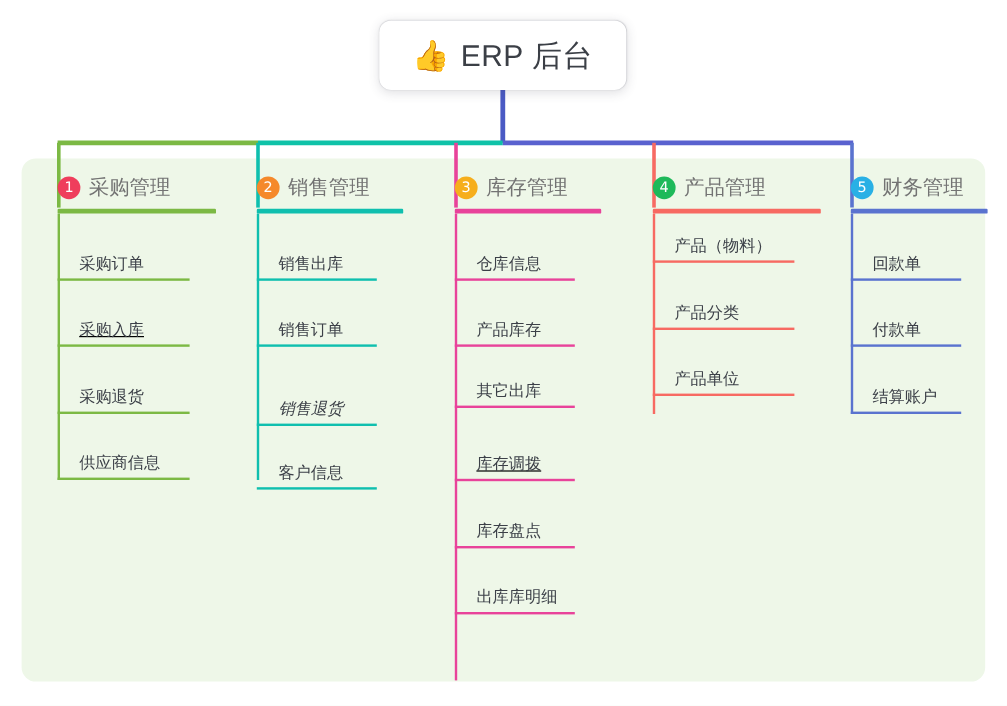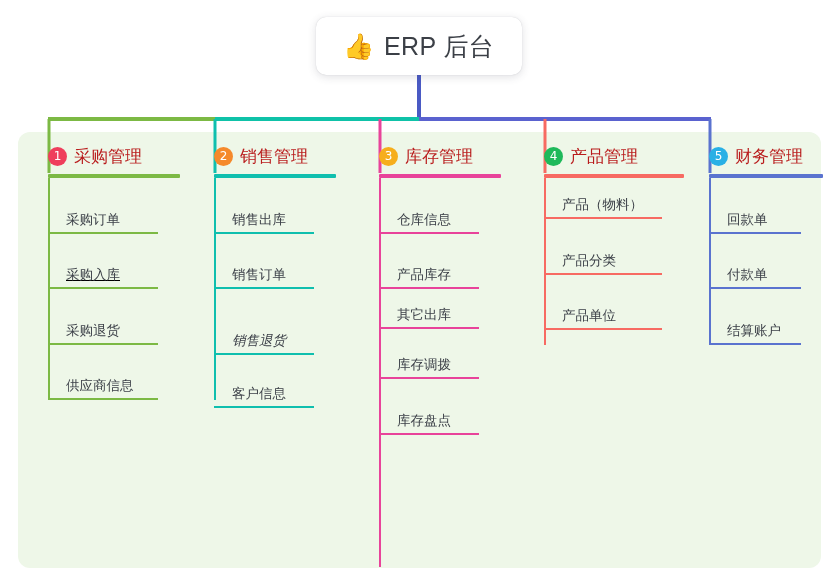--- a/index.html
+++ b/index.html
@@ -94,21 +94,21 @@
     border-radius: 50%;
     color: #ffffff;
     font-size: 12px;
     line-height: 19px;
     text-align: center;
     flex: 0 0 auto;
     font-family: "DejaVu Sans", sans-serif;
   }
   .col-title {
     font-size: 17px;
-    color: #b91c1c;
+    color: #737373;
     white-space: nowrap;
   }
   .head-rule {
     height: 4px;
     border-radius: 1px;
     margin-top: 5px;
   }
 
   .leaf-list {
     position: relative;
@@ -227,30 +227,34 @@
         <div class="leaf-list">
           <div class="spine" style="background: rgb(232, 67, 154); height: 388.5px;"></div>
           <div class="leaf" style="height: 55.5px;">
             <span class="leaf-label">仓库信息</span>
             <div class="leaf-rule" style="background: rgb(232, 67, 154); width: 100px;"></div>
           </div>
           <div class="leaf" style="height: 55.5px;">
             <span class="leaf-label">产品库存</span>
             <div class="leaf-rule" style="background: rgb(232, 67, 154); width: 100px;"></div>
           </div>
-          <div class="leaf" style="height: 40px;">
+          <div class="leaf" style="height: 51px;">
             <span class="leaf-label">其它出库</span>
             <div class="leaf-rule" style="background: rgb(232, 67, 154); width: 100px;"></div>
           </div>
-          <div class="leaf" style="height: 50px;">
+          <div class="leaf" style="height: 61px; text-decoration: underline;">
             <span class="leaf-label">库存调拨</span>
             <div class="leaf-rule" style="background: rgb(232, 67, 154); width: 100px;"></div>
           </div>
           <div class="leaf" style="height: 55.5px;">
             <span class="leaf-label">库存盘点</span>
+            <div class="leaf-rule" style="background: rgb(232, 67, 154); width: 100px;"></div>
+          </div>
+          <div class="leaf" style="height: 55.5px;">
+            <span class="leaf-label">出库库明细</span>
             <div class="leaf-rule" style="background: rgb(232, 67, 154); width: 100px;"></div>
           </div>
         </div>
       </div>
       <div class="column" style="left: 526px; width: 165px;">
         <div class="col-head">
           <span class="badge" style="background: rgb(30, 185, 90);">4</span>
           <span class="col-title">产品管理</span>
         </div>
         <div class="head-rule" style="background: rgb(247, 106, 98); width: 140px; margin-left: 18px;"></div>

